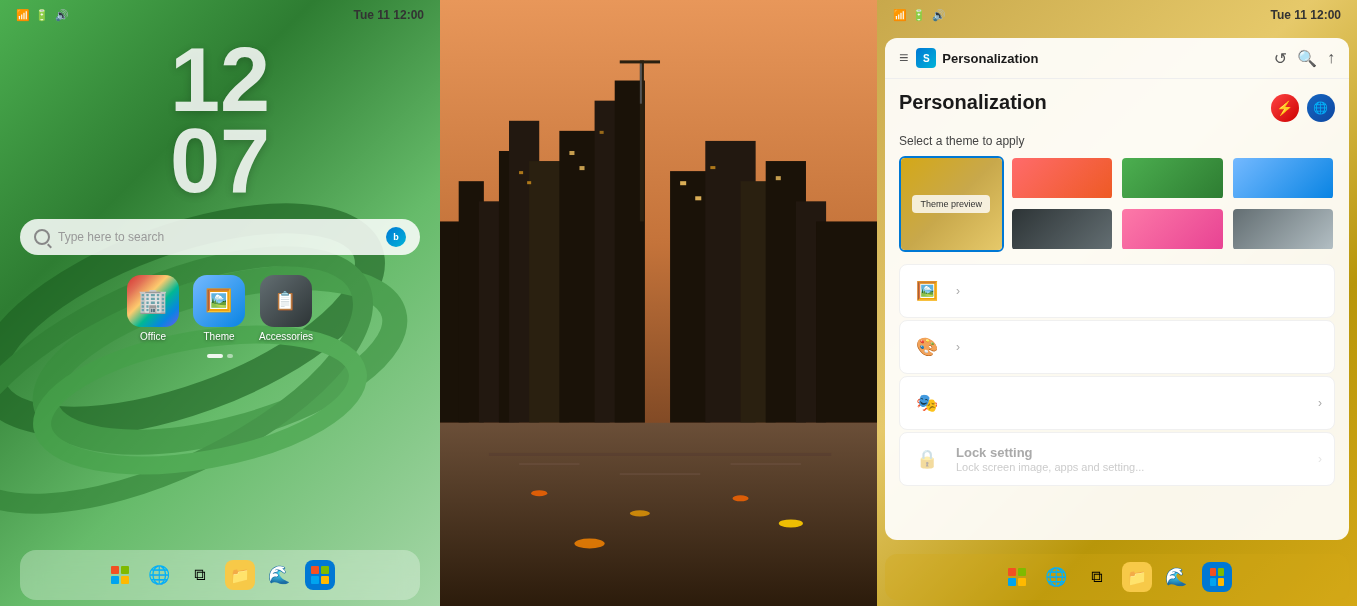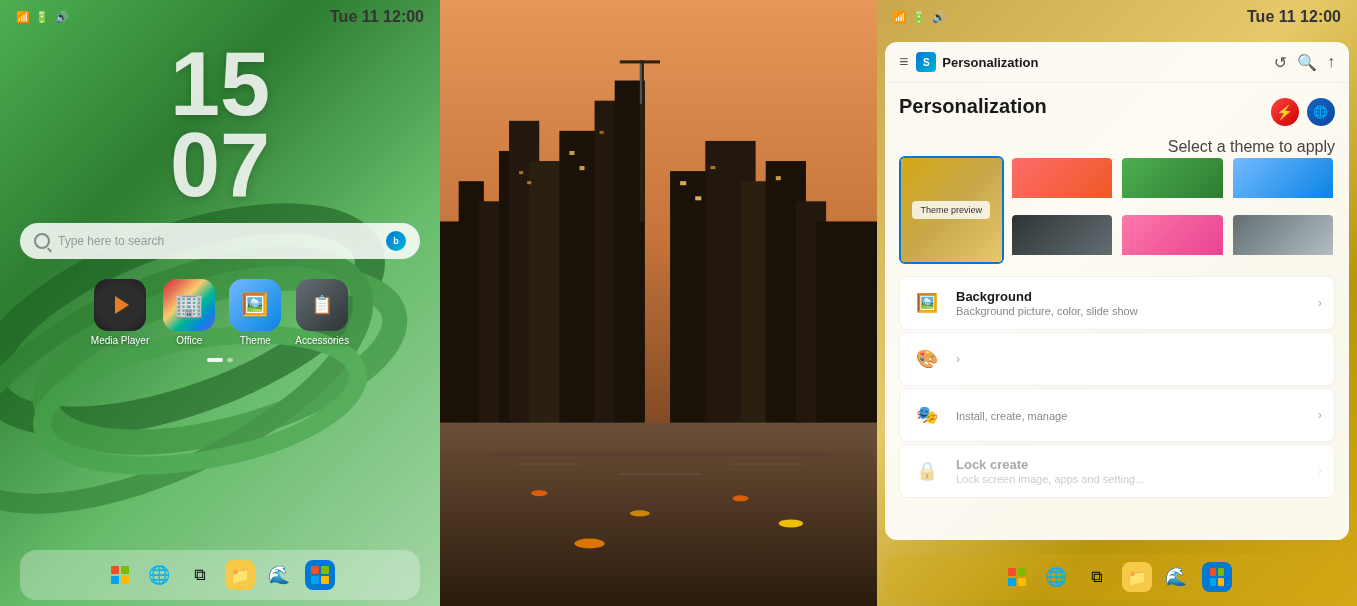--- a/index.html
+++ b/index.html
@@ -41,21 +41,21 @@
       font-size: 11px;
       color: #333;
       font-weight: 600;
     }
     .status-left {
       display: flex;
       gap: 6px;
       align-items: center;
     }
     .status-time {
-      font-size: 16px;
+      font-size: 12px;
       font-weight: 700;
       color: #333;
       margin-left: 8px;
     }
 
     
     .clock {
       text-align: center;
       padding: 10px 0 5px;
       line-height: 1;
@@ -254,23 +254,23 @@
       flex: 1;
       overflow-y: auto;
     }
     .personalization-title {
       font-size: 20px;
       font-weight: 700;
       color: #1a1a1a;
       margin-bottom: 10px;
     }
     .theme-section-label {
-      font-size: 16px;
+      font-size: 12px;
       color: #444;
-      text-align: right;
+      margin-bottom: 8px;
     }
     .theme-grid {
       display: grid;
       grid-template-columns: repeat(4, 1fr);
       gap: 6px;
       margin-bottom: 12px;
     }
     .theme-thumb {
       border-radius: 6px;
       overflow: hidden;
@@ -381,37 +381,31 @@
     <div class="status-bar">
       <div class="status-left">
         <span style="font-size:11px">📶</span>
         <span style="font-size:11px">🔋</span>
         <span style="font-size:11px">🔊</span>
       </div>
       <span class="status-time">Tue 11  12:00</span>
     </div>
 
     <div class="clock">
-      <div class="clock-digits">15</div>
+      <div class="clock-digits">12</div>
       <div class="clock-digits">07</div>
     </div>
 
     <div class="search-bar">
       <div class="search-icon-circle"></div>
       <span class="search-placeholder">Type here to search</span>
       <div class="bing-icon">b</div>
     </div>
 
     <div class="app-grid">
-      <div class="app-item">
-        <div class="app-icon icon-media">
-          <div class="media-play"></div>
-        </div>
-        <span class="app-label">Media Player</span>
-      </div>
       <div class="app-item">
         <div class="app-icon icon-office" style="font-size:24px">🏢</div>
         <span class="app-label">Office</span>
       </div>
       <div class="app-item">
         <div class="app-icon icon-photos" style="font-size:22px">🖼️</div>
         <span class="app-label">Theme</span>
       </div>
       <div class="app-item">
         <div class="app-icon icon-accessories" style="font-size:18px">📋</div>
@@ -551,21 +545,21 @@
         <div style="display:flex;gap:8px">
           <div style="width:28px;height:28px;background:linear-gradient(135deg,#ff4444,#cc0000);border-radius:50%;display:flex;align-items:center;justify-content:center;font-size:14px;color:white">⚡</div>
           <div style="width:28px;height:28px;background:linear-gradient(135deg,#1565c0,#0d47a1);border-radius:50%;display:flex;align-items:center;justify-content:center;font-size:12px;color:white">🌐</div>
         </div>
       </div>
 
       <p class="theme-section-label">Select a theme to apply</p>
       <div class="theme-grid">
 
         <div class="theme-thumb theme-thumb-large active" style="grid-row:span 2">
-          <div class="theme-thumb-img t1" style="height:104px;display:flex;align-items:center;justify-content:center">
+          <div class="theme-thumb-img t1" style="height:92px;display:flex;align-items:center;justify-content:center">
             <div style="background:rgba(255,255,255,0.8);border-radius:4px;padding:4px 8px;font-size:9px;color:#333">Theme preview</div>
           </div>
         </div>
 
         <div class="theme-thumb">
           <div class="theme-thumb-img t2"></div>
         </div>
         <div class="theme-thumb">
           <div class="theme-thumb-img t3"></div>
         </div>
@@ -580,41 +574,36 @@
           <div class="theme-thumb-img t6"></div>
         </div>
         <div class="theme-thumb">
           <div class="theme-thumb-img" style="background:linear-gradient(135deg,#636e72,#b2bec3)"></div>
         </div>
       </div>
 
       <div class="settings-list">
         <div class="settings-item">
           <div class="settings-item-icon">🖼️</div>
-          <div class="settings-item-text">
-            <div class="settings-item-title">Background</div>
-            <div class="settings-item-desc">Background picture, color, slide show</div>
-          </div>
           <span class="settings-item-chevron">›</span>
         </div>
         <div class="settings-item">
           <div class="settings-item-icon">🎨</div>
           <span class="settings-item-chevron">›</span>
         </div>
         <div class="settings-item">
           <div class="settings-item-icon">🎭</div>
           <div class="settings-item-text">
-            <div class="settings-item-desc">Install, create, manage</div>
           </div>
           <span class="settings-item-chevron">›</span>
         </div>
         <div class="settings-item disabled">
           <div class="settings-item-icon" style="opacity:0.4">🔒</div>
           <div class="settings-item-text">
-            <div class="settings-item-title">Lock create</div>
+            <div class="settings-item-title">Lock setting</div>
             <div class="settings-item-desc">Lock screen image, apps and setting...</div>
           </div>
           <span class="settings-item-chevron" style="opacity:0.3">›</span>
         </div>
       </div>
     </div>
   </div>
 
   <div class="right-taskbar">
     <div class="taskbar-icon">

